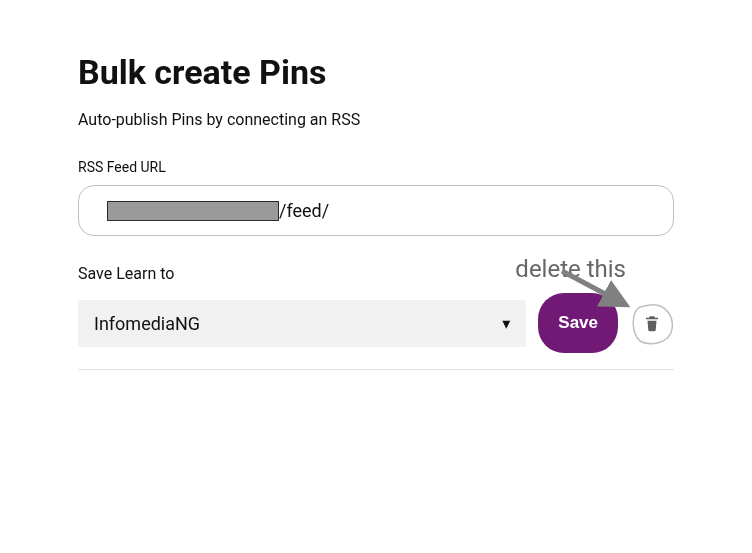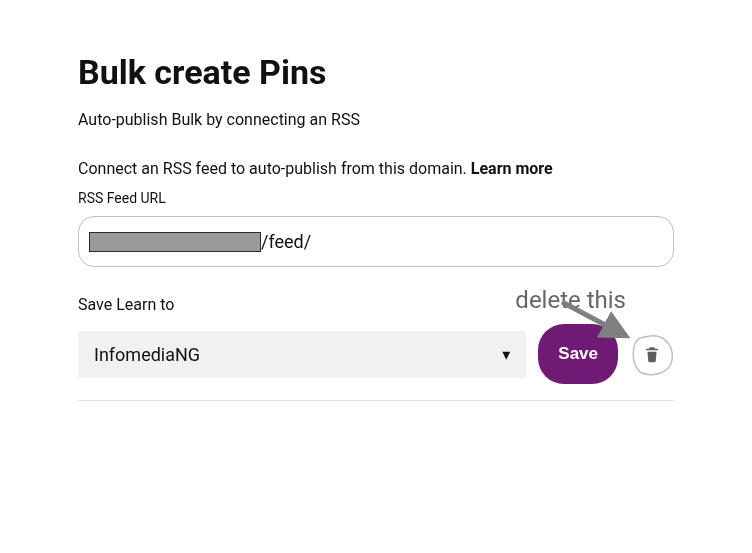--- a/index.html
+++ b/index.html
@@ -55,21 +55,21 @@
   }
   .field-label {
     font-size: 14px;
     margin-bottom: 10px;
   }
   .url-input {
     width: 100%;
     box-sizing: border-box;
     border: 1px solid #c0c0c0;
     border-radius: 16px;
-    padding: 14px 10px;
+    padding: 14px 28px;
     font-size: 18px;
     color: #111;
     background: #fff;
   }
   .url-content {
     display: flex;
     align-items: center;
     gap: 0;
   }
   .redact {
@@ -148,25 +148,22 @@
     top: -32px;
     width: 90px;
     height: 56px;
   }
 </style>
 </head>
 <body>
 
 <div class="page">
   <h1 class="title">Bulk create Pins</h1>
-  <p class="subtitle">Auto-publish Bulk by connecting an RSS</p>
-
-  <p class="desc">
-    <span>Connect an RSS feed to auto-publish from this domain. </span><a class="learn">Learn more</a>
-  </p>
+  <p class="subtitle">Auto-publish Pins by connecting an RSS</p>
+
   <div class="field-label">RSS Feed URL</div>
 
   <div class="url-input">
     <span class="url-content">
       <span class="redact"></span>
       <span>/feed/</span>
     </span>
   </div>
 
   <div class="save-to-label">Save Learn to</div>

